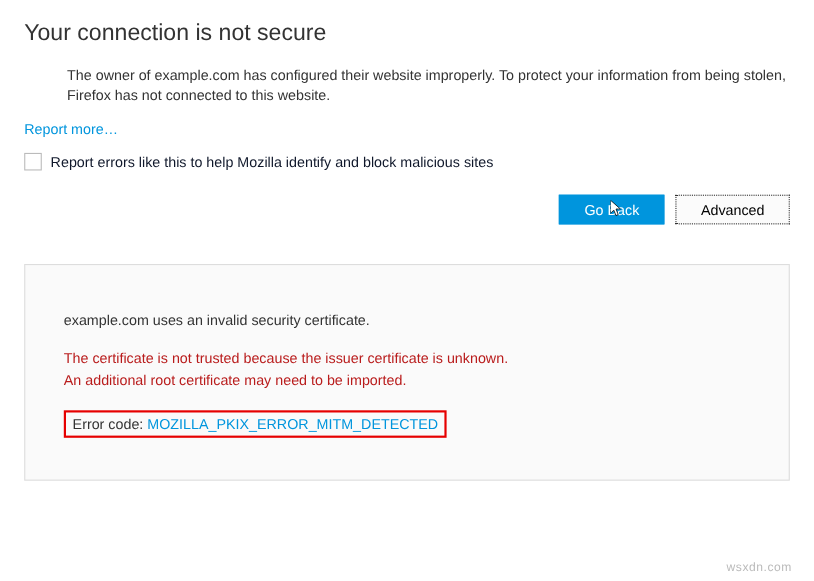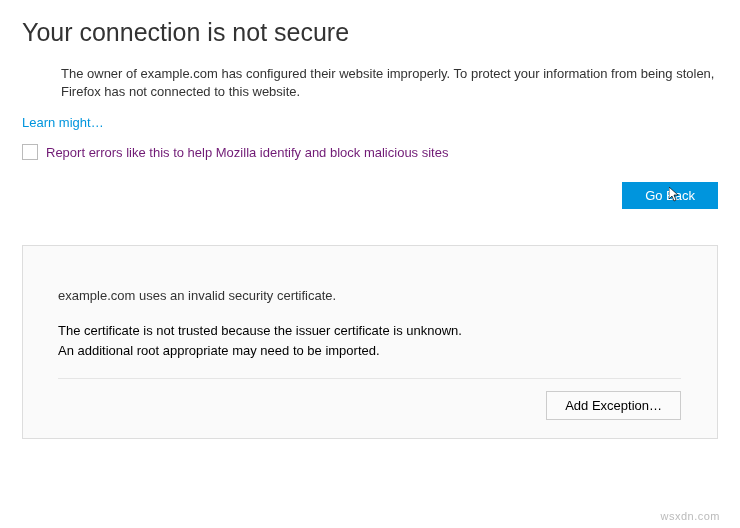--- a/index.html
+++ b/index.html
@@ -13,21 +13,21 @@
       color: #333;
       background: #fff;
       width: 740px;
       height: 528px;
       overflow: hidden;
     }
     .container {
       padding: 18px 22px 0 22px;
     }
     .title {
-      font-size: 25px;
+      font-size: 21px;
       font-weight: 300;
       color: #333;
       margin-bottom: 18px;
     }
     .description {
       font-size: 13px;
       line-height: 1.4;
       color: #333;
       margin-bottom: 14px;
       max-width: 700px;
@@ -50,21 +50,21 @@
     .checkbox {
       width: 16px;
       height: 16px;
       border: 1px solid #bbb;
       background: #fff;
       cursor: pointer;
       flex-shrink: 0;
     }
     .checkbox-label {
       font-size: 13px;
-      color: #701a75;
+      color: #0f172a;
     }
     .button-row {
       display: flex;
       justify-content: flex-end;
       gap: 10px;
       margin-bottom: 36px;
     }
     .btn {
       padding: 5px 22px;
       font-size: 13px;
@@ -96,21 +96,21 @@
       margin: 0 22px;
       padding: 42px 36px 18px 35px;
     }
     .cert-line {
       font-size: 13px;
       color: #333;
       margin-bottom: 18px;
     }
     .cert-info {
       font-size: 13px;
-      color: #000000;
+      color: #b91c1c;
       line-height: 1.5;
       margin-bottom: 18px;
     }
     .error-code-wrap {
       display: inline-block;
       border: 2px solid #e60000;
       padding: 3px 6px;
       margin-bottom: 20px;
     }
     .error-label {
@@ -145,44 +145,45 @@
     }
   </style>
 </head>
 <body>
 
 <div class="container">
   <h1 class="title">Your connection is not secure</h1>
 
   <p class="description">The owner of example.com has configured their website improperly. To protect your information from being stolen, Firefox has not connected to this website.</p>
 
-  <a class="learn-more">Learn might…</a>
+  <a class="learn-more">Report more…</a>
 
   <div class="checkbox-row">
     <div class="checkbox"></div>
     <span class="checkbox-label">Report errors like this to help Mozilla identify and block malicious sites</span>
   </div>
 
   <div class="button-row">
     <button class="btn btn-primary">
       <span>Go Back</span>
       <svg class="cursor" viewBox="0 0 12 16">
         <path d="M0 0 L0 12 L3 9 L5 14 L7 13 L5 8 L9 8 Z" fill="#fff" stroke="#000" stroke-width="0.7"></path>
       </svg>
     </button>
+    <button class="btn btn-advanced">Advanced</button>
   </div>
 </div>
 
 <div class="details-box">
   <p class="cert-line">example.com uses an invalid security certificate.</p>
 
   <div class="cert-info">
     <div>The certificate is not trusted because the issuer certificate is unknown.</div>
-    <div>An additional root appropriate may need to be imported.</div>
+    <div>An additional root certificate may need to be imported.</div>
   </div>
 
+  <div class="error-code-wrap">
+    <span class="error-label">Error code: </span><span class="error-code">MOZILLA_PKIX_ERROR_MITM_DETECTED</span>
+  </div>
 
-  <div class="exception-row">
-    <button class="btn-exception">Add Exception…</button>
-  </div>
 </div>
 
 <div class="watermark">wsxdn.com</div>
 
 </body></html>

